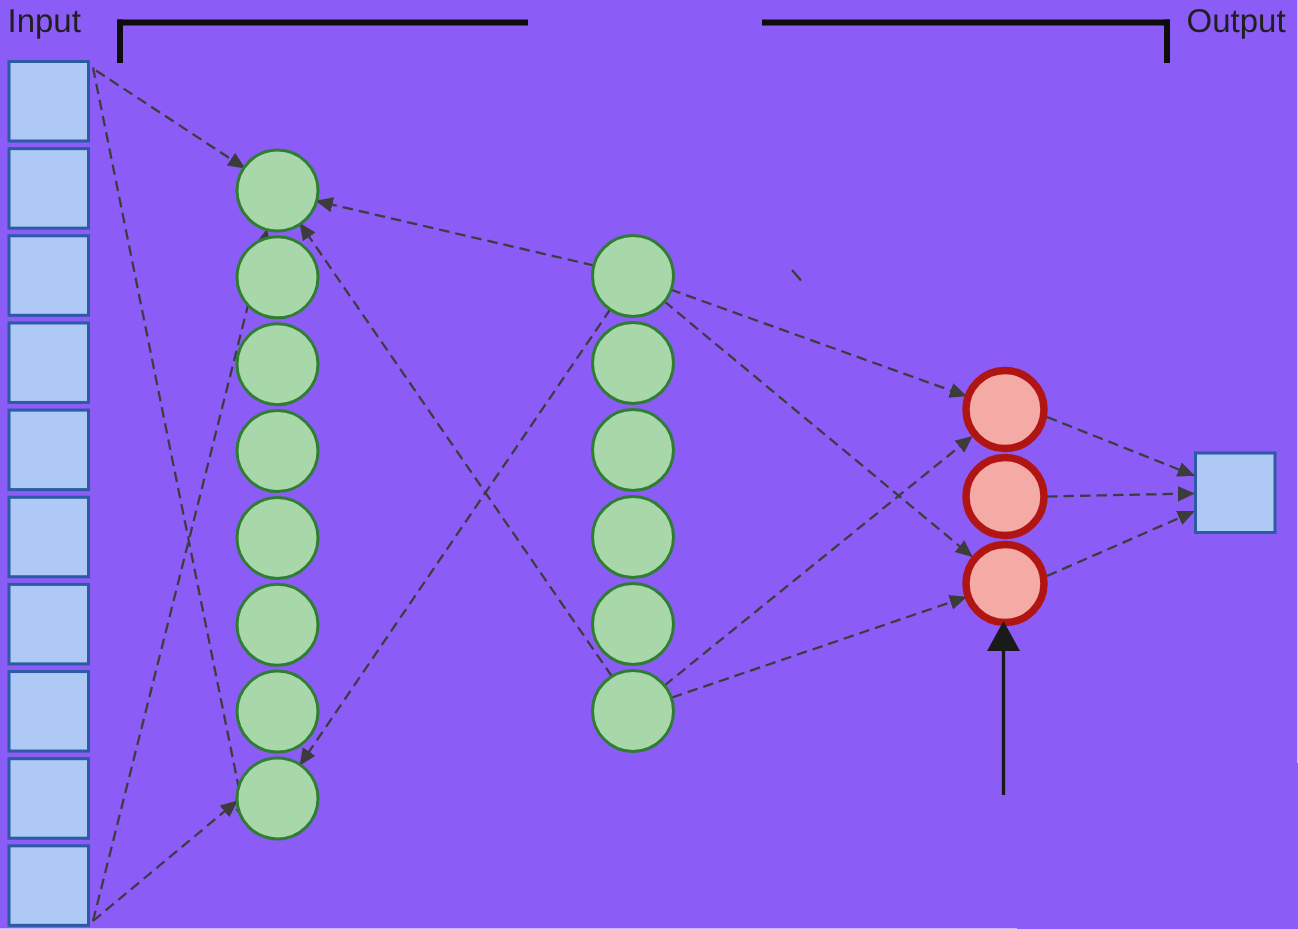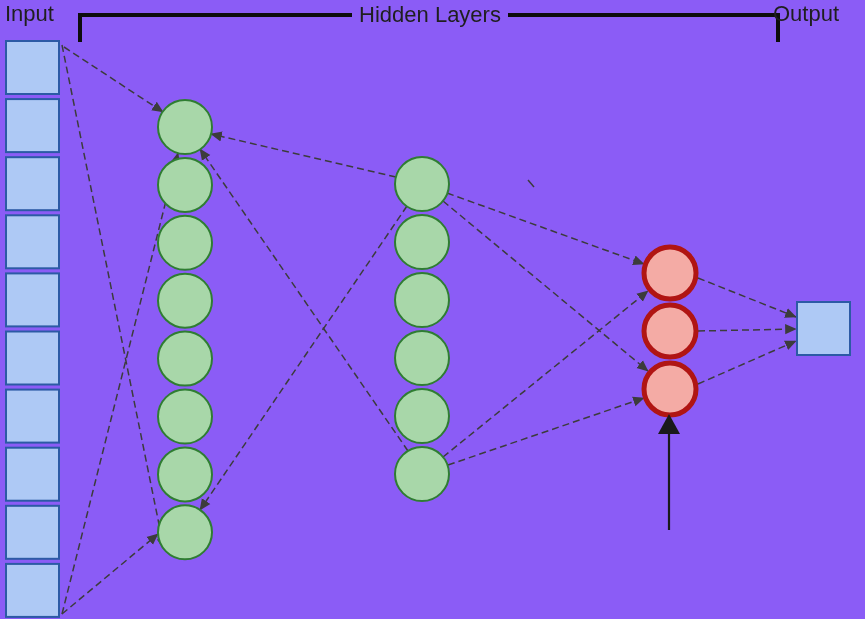--- a/index.html
+++ b/index.html
@@ -14,21 +14,21 @@
   .lbl{
     position:absolute;
     color:#1f1f1f;
     white-space:nowrap;
     line-height:1.1;
     user-select:none;
   }
   .top-label{font-size:22px;}
   .label-input{left:5px;top:2px;}
   .label-hidden{left:430px;top:3px;transform:translateX(-50%);}
-  .label-output{left:773px;top:2px;}
+  .label-output{left:791px;top:2px;}
   .label-embeddings{left:670px;top:527px;transform:translateX(-50%);font-size:33px;}
 </style>
 </head>
 <body>
 
 <div id="stage">
   <svg id="diagram-svg" width="865" height="619" viewBox="0 0 865 619">
     <defs>
       <marker id="arrow" viewBox="0 0 10 10" refX="8.5" refY="5" markerWidth="8.5" markerHeight="8.5" orient="auto-start-reverse">
         <path d="M0,1 L9,5 L0,9 z" fill="#3c3c3c"></path>
@@ -87,15 +87,14 @@
         <line stroke="#0d0d0d" stroke-width="4" stroke-linecap="square" x1="80" y1="15" x2="80" y2="40"></line>
         <line stroke="#0d0d0d" stroke-width="4" stroke-linecap="square" x1="778" y1="15" x2="778" y2="40"></line>
       </g>
     <g id="g-pointer">
         <line x1="669" y1="530" x2="669" y2="432" stroke="#1a1a1a" stroke-width="2.2"></line>
         <polygon points="669,414 658,434 680,434" fill="#1a1a1a"></polygon>
       </g>
   </svg>
 
   <div class="lbl top-label label-input">Input</div>
-  <div class="lbl top-label label-hidden">Hidden Layers</div>
   <div class="lbl top-label label-output">Output</div>
 </div>
 
 </body></html>

